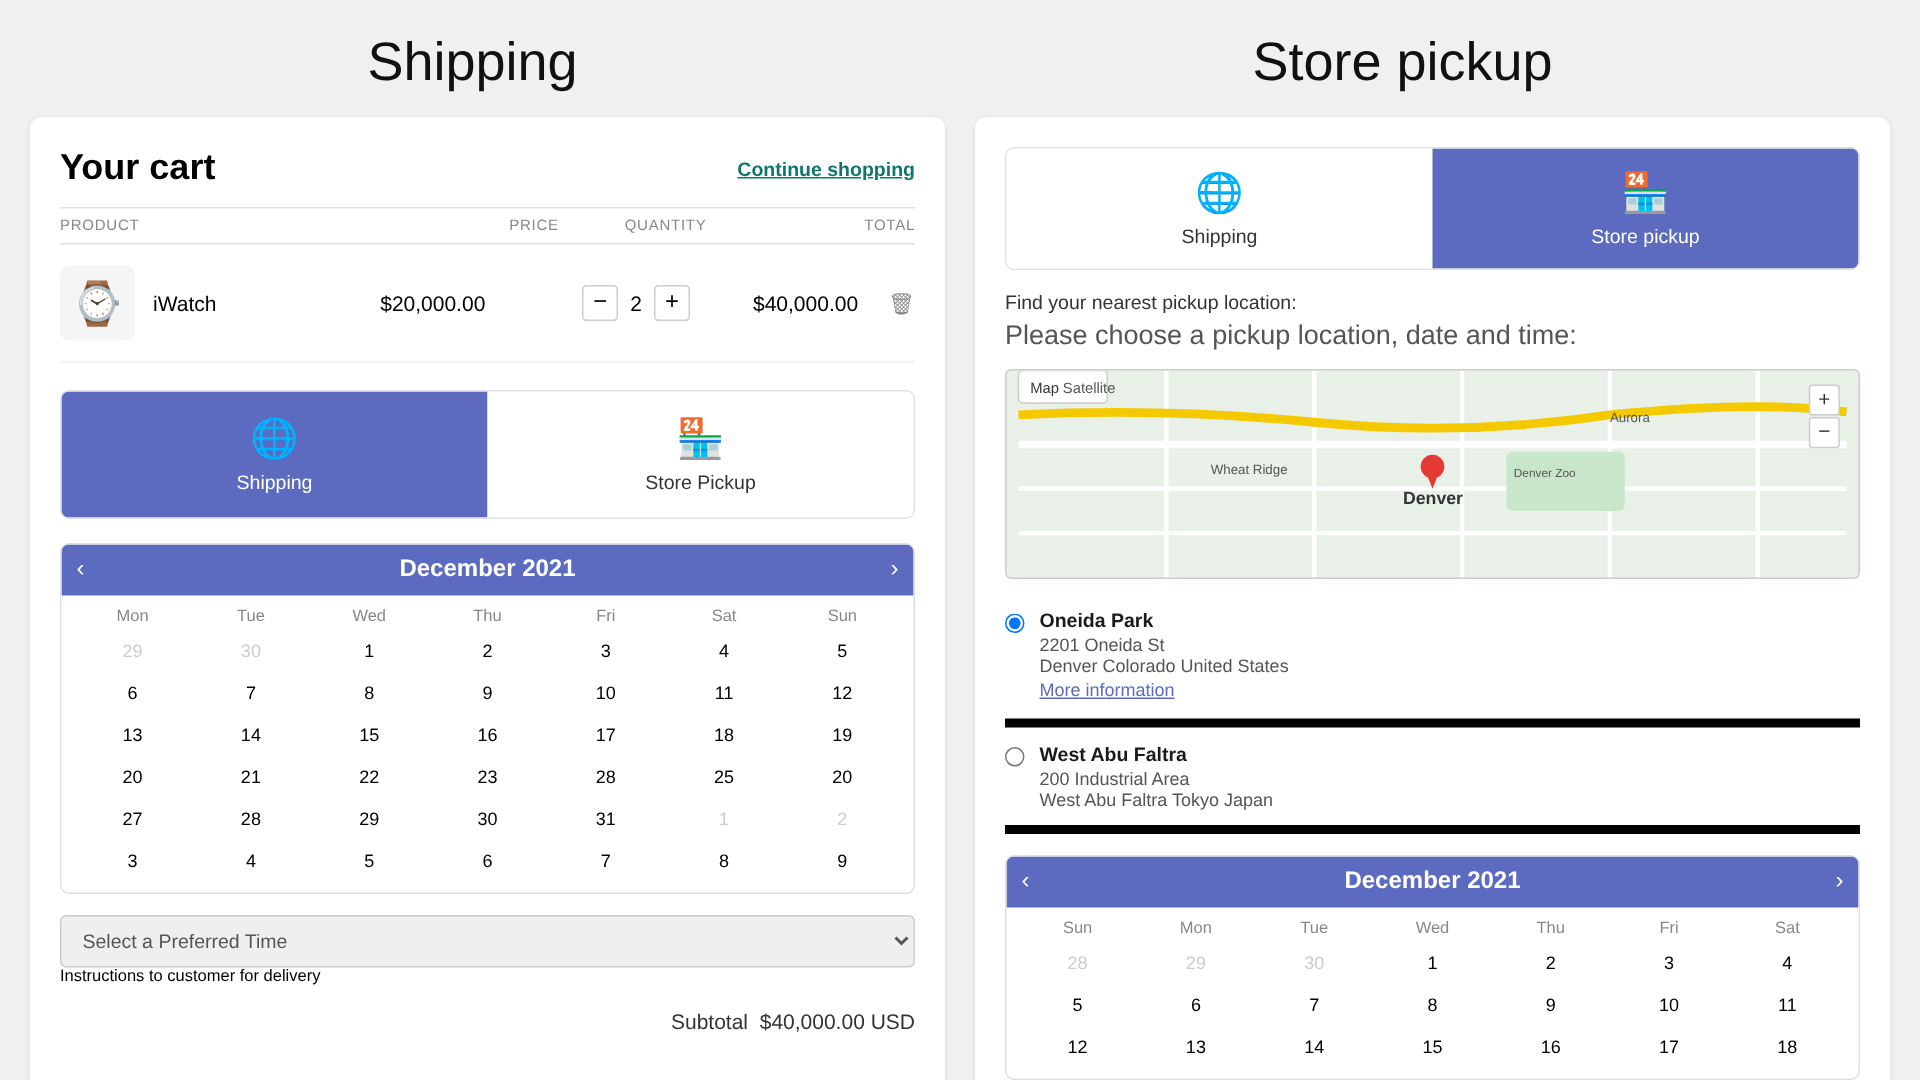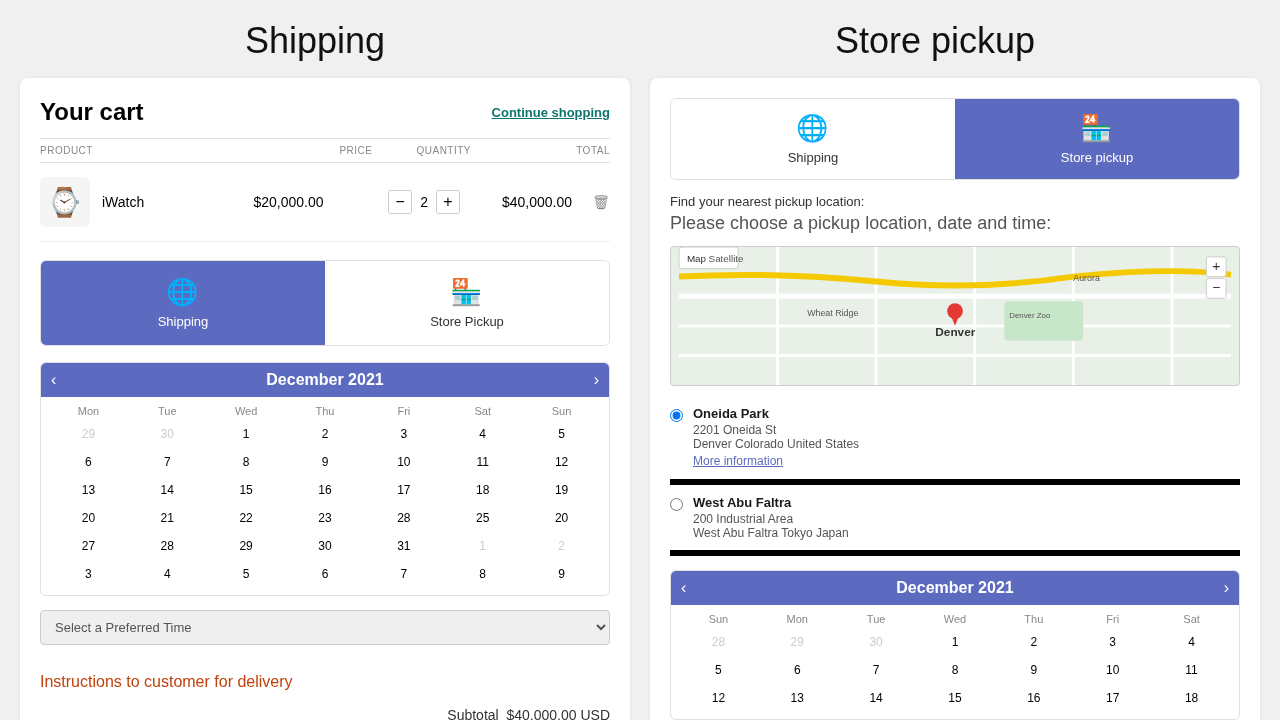--- a/index.html
+++ b/index.html
@@ -166,24 +166,24 @@
     }
     .cal-day.other-month { color: #ccc; }
 
     .time-select {
       width: 100%;
       padding: 8px 10px;
       border: 1px solid #ccc;
       border-radius: 4px;
       font-size: 13px;
       color: #555;
-      margin-bottom: 28px;
+      margin-bottom: 0;
       appearance: auto;
     }
-    .delivery-instructions { font-size: 16px; color: #c2410c; margin-bottom: 16px; }
+    .delivery-instructions { font-size: 11px; color: #000000; margin-bottom: 16px; }
     .cart-subtotal {
       text-align: right;
       font-size: 14px;
       color: #333;
       margin-bottom: 4px;
     }
 
     
     .pickup-tabs {
       display: flex;

